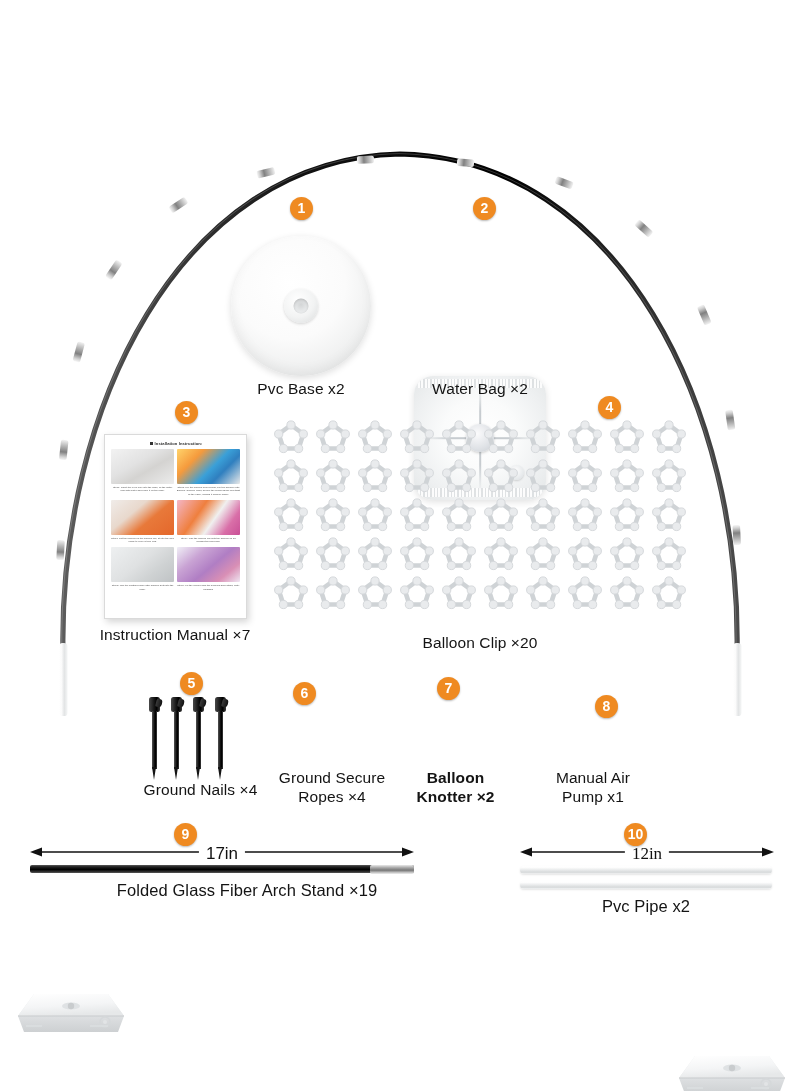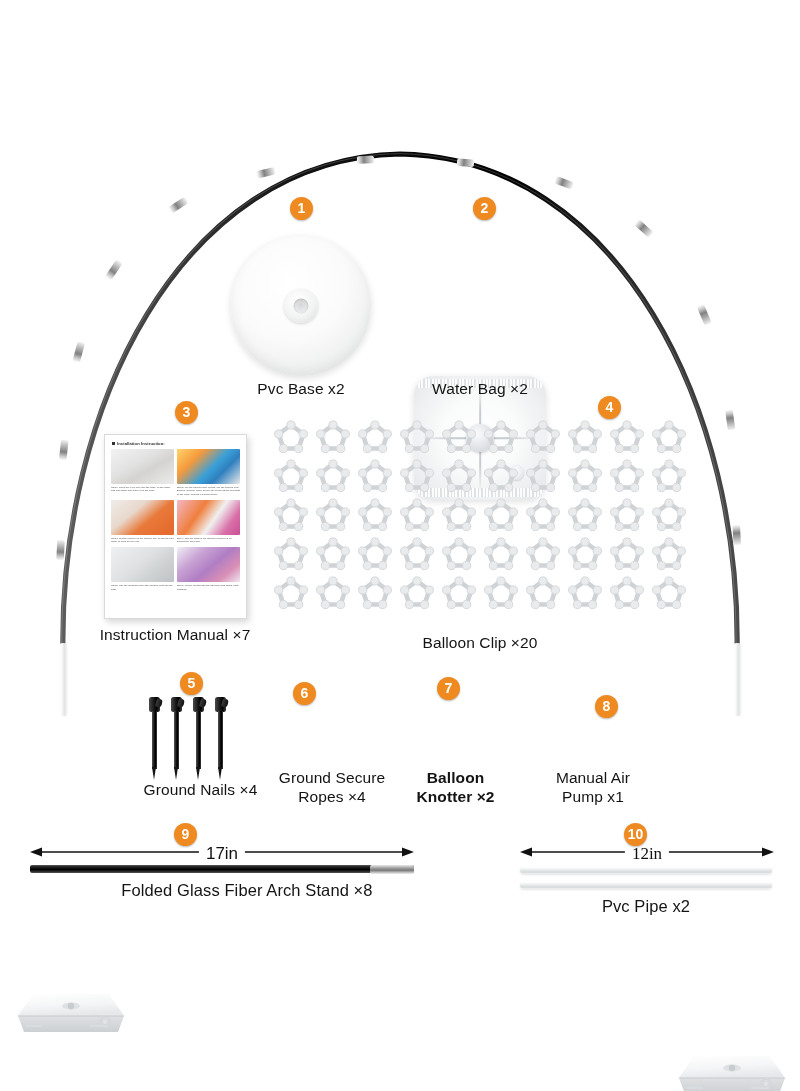--- a/index.html
+++ b/index.html
@@ -1,21 +1,21 @@
 <!DOCTYPE html>
 <html><head>
 <meta charset="utf-8">
 <style>
   html,body{margin:0;padding:0;background:#ffffff;}
   body{
     width:800px;height:1091px;position:relative;overflow:hidden;
     font-family:"Liberation Sans", sans-serif;color:#111;
   }
   #stage{position:absolute;inset:0;}
-  .abs{position:absolute;}
+  .abs{position:absolute;text-align:center;}
 
   
   .badge{
     width:23px;height:23px;border-radius:50%;
     background:#ef8a21;color:#fff;
     font-size:14px;font-weight:bold;line-height:23px;text-align:center;
     box-shadow:0 1px 2px rgba(0,0,0,.28);
     font-family:"Liberation Sans", sans-serif;
     z-index:40;
   }
@@ -985,21 +985,21 @@
       <path d="M2 7 L14 2.6 L14 11.4 Z" fill="#111"></path>
       <path d="M386 7 L374 2.6 L374 11.4 Z" fill="#111"></path>
     </svg>
     <div class="dim-text">17in</div>
   </div>
   <div class="abs" style="left:30px;top:865px;width:384px;">
     <div class="fiber-rod">
         <div class="ferrule-end"></div>
       </div>
   </div>
-  <div class="abs caption big" style="left:82px;top:880px;width:330px;">Folded Glass Fiber Arch Stand ×8</div>
+  <div class="abs caption big" style="left:82px;top:880px;width:330px;">Folded Glass Fiber Arch Stand ×19</div>
 
   <div class="abs badge" style="left:579px;top:823px;margin-left:45px;">10</div>
   <div class="abs" style="left:518px;top:845px;width:258px;font-family:Liberation Serif, serif;">
     <svg width="258" height="14" viewBox="0 0 258 14">
       <line x1="8" y1="7" x2="250" y2="7" stroke="#111" stroke-width="1.6"></line>
       <path d="M2 7 L14 2.6 L14 11.4 Z" fill="#111"></path>
       <path d="M256 7 L244 2.6 L244 11.4 Z" fill="#111"></path>
     </svg>
     <div class="dim-text">12in</div>
   </div>

